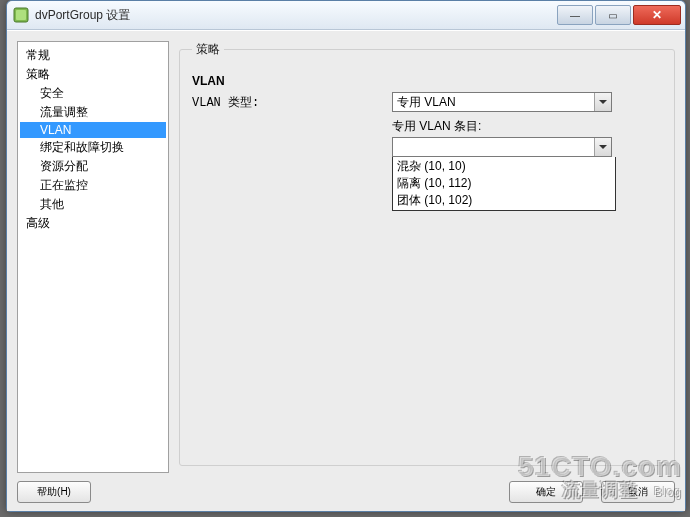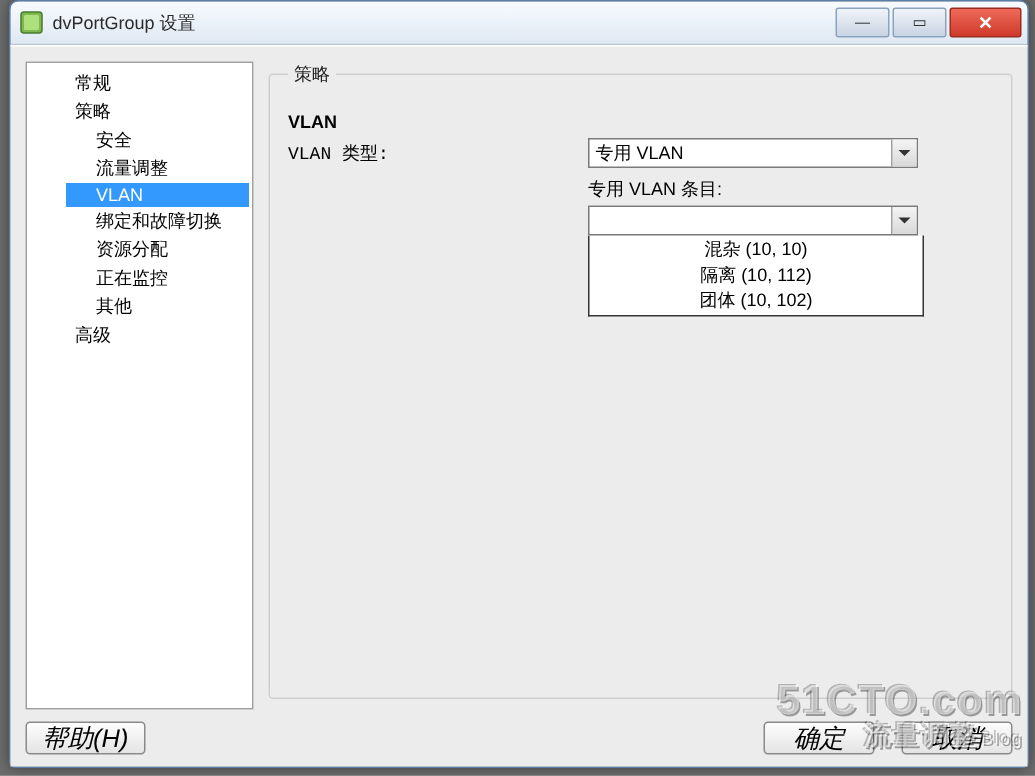--- a/index.html
+++ b/index.html
@@ -67,21 +67,21 @@
     gap: 10px;
   }
   .tree-pane {
     width: 152px;
     background: #fff;
     border: 1px solid #a0a0a0;
     padding: 4px 2px;
     overflow: hidden;
     box-sizing: border-box;
   }
-  .tree-pane .node { padding: 1px 4px 1px 6px; white-space: nowrap; cursor: default; margin-left: 24px; }
+  .tree-pane .node { padding: 1px 4px 1px 6px; white-space: nowrap; cursor: default; }
   .tree-pane .child { padding-left: 20px; }
   .tree-pane .selected {
     background: #3399ff;
     color: #fff;
   }
   .right-pane {
     flex: 1;
   }
   fieldset.policy-group {
     border: 1px solid #cfcfcf;
@@ -133,53 +133,52 @@
   }
   .dropdown-list {
     margin-left: 200px;
     width: 218px;
     background: #fff;
     border: 1px solid #333;
     border-top: none;
     padding: 1px 2px;
     font-size: 12px;
   }
-  .dropdown-list .opt { padding: 0 2px; text-align: center; }
+  .dropdown-list .opt { padding: 0 2px; }
   .footer {
     display: flex;
     margin-top: 8px;
     align-items: center;
   }
   .btn {
     min-width: 74px; height: 22px;
     background: linear-gradient(#fdfdfd, #e4e4e4);
     border: 1px solid #8a8a8a;
     border-radius: 3px;
-    font-size: 17px;
+    font-size: 10px;
     padding: 0 10px;
     display: inline-flex; align-items: center; justify-content: center;
     cursor: default;
-    font-style: italic;
   }
   .footer .spacer { flex: 1; }
   .watermark {
     position: absolute;
     right: 8px; bottom: 18px;
     font-family: Arial, sans-serif;
     font-size: 28px;
     font-weight: bold;
     color: rgba(255,255,255,0.55);
     text-shadow: 1px 1px 0 rgba(0,0,0,0.35), -1px -1px 0 rgba(0,0,0,0.25);
     letter-spacing: 1px;
     pointer-events: none;
     line-height: 1;
     text-align: right;
   }
   .watermark .line2 { font-size: 18px; display: block; }
-  .watermark .blog { font-size: 12px; font-weight: normal; margin-left: 2px; }
+  .watermark .blog { font-size: 12px; font-weight: normal; margin-left: 16px; }
 </style>
 </head>
 <body>
 
 <div class="window">
   <div class="titlebar">
     <span class="title-icon">
       <svg width="16" height="16" viewBox="0 0 16 16">
         <rect x="1" y="1" width="14" height="14" rx="2" fill="#7fb84e" stroke="#4a7a2c"></rect>
         <rect x="3" y="3" width="10" height="10" rx="1" fill="#aee07e"></rect>

